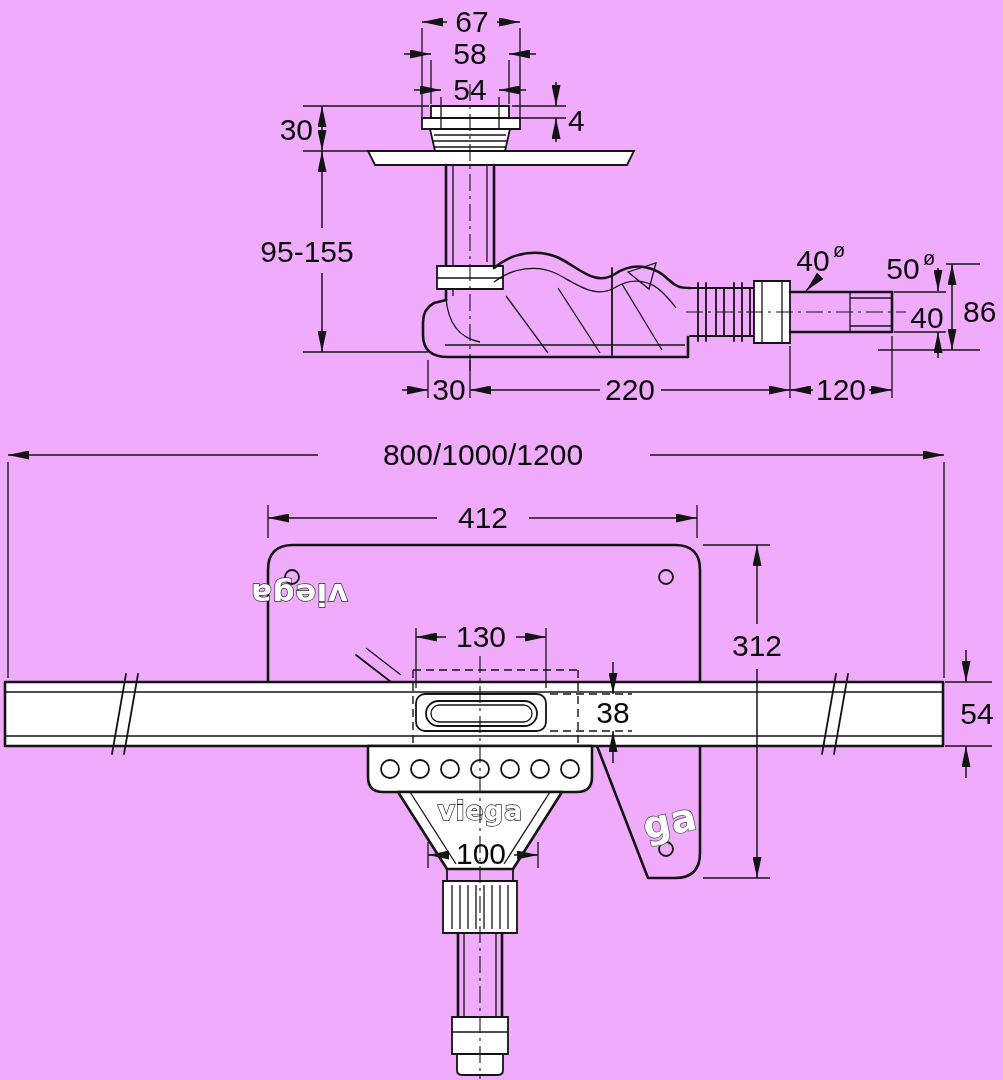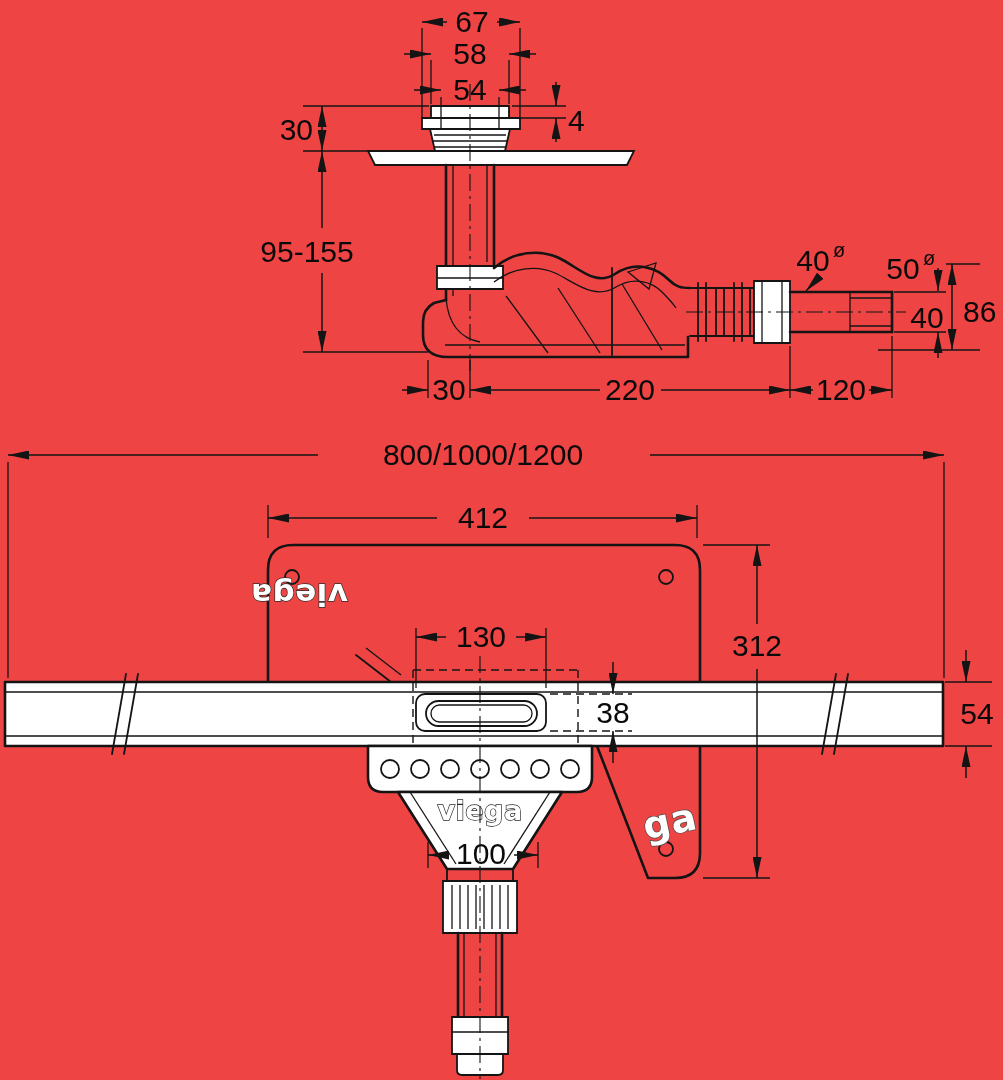--- a/index.html
+++ b/index.html
@@ -1,16 +1,16 @@
 <!DOCTYPE html>
 <html><head>
 <meta charset="utf-8">
 <style>
   html,body{margin:0;padding:0;background:#fff;}
-  .stage{width:1003px;height:1080px;background:#ef4444;overflow:hidden;}
+  .stage{width:1003px;height:1080px;background:#f0abfc;overflow:hidden;}
   svg{display:block;}
   .ol {stroke:#141414;stroke-width:2.6;fill:none;stroke-linejoin:round;stroke-linecap:round;}
   .olf{stroke:#141414;stroke-width:2.6;fill:#fff;stroke-linejoin:round;}
   .md {stroke:#141414;stroke-width:1.8;fill:none;stroke-linecap:round;}
   .mdf{stroke:#141414;stroke-width:1.8;fill:#fff;}
   .tn {stroke:#141414;stroke-width:1.3;fill:none;}
   .dl {stroke:#141414;stroke-width:1.5;fill:none;}
   .cl {stroke:#141414;stroke-width:1.1;fill:none;stroke-dasharray:17 5 3 5;}
   .hd {stroke:#141414;stroke-width:1.4;fill:none;stroke-dasharray:8 5;}
   text.dim{font-family:"Liberation Sans","DejaVu Sans",sans-serif;font-size:30px;fill:#0a0a0a;}

